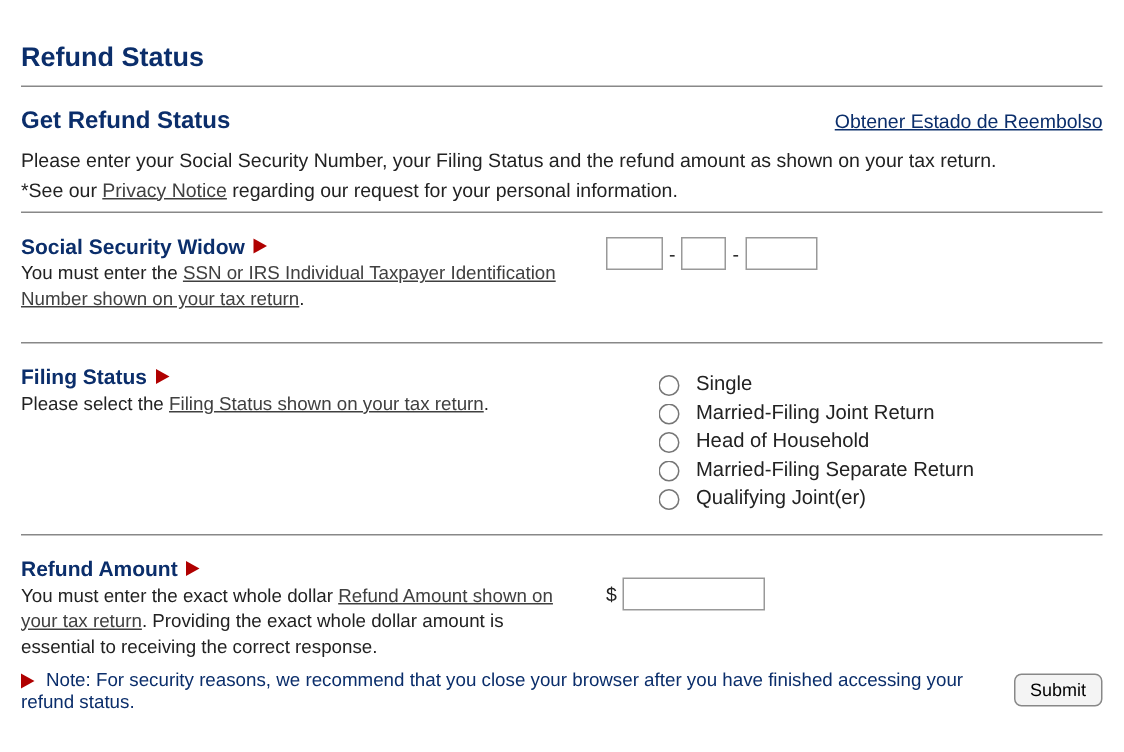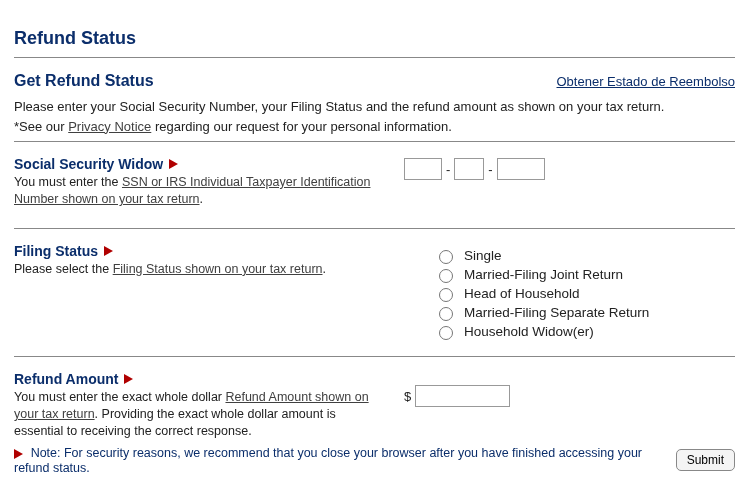--- a/index.html
+++ b/index.html
@@ -183,21 +183,21 @@
     <label class="radio-row">
       <input type="radio" name="fs" style="">
       <span>Head of Household</span>
     </label>
     <label class="radio-row">
       <input type="radio" name="fs" style="">
       <span>Married-Filing Separate Return</span>
     </label>
     <label class="radio-row">
       <input type="radio" name="fs" style="">
-      <span>Household Widow(er)</span>
+      <span>Qualifying Joint(er)</span>
     </label>
   </div>
 </div>
 
 <hr class="rule" style="margin-top:14px">
 
 <div class="field-block">
   <div class="field-left">
     <div class="field-label">
       <span>Refund Amount</span>

